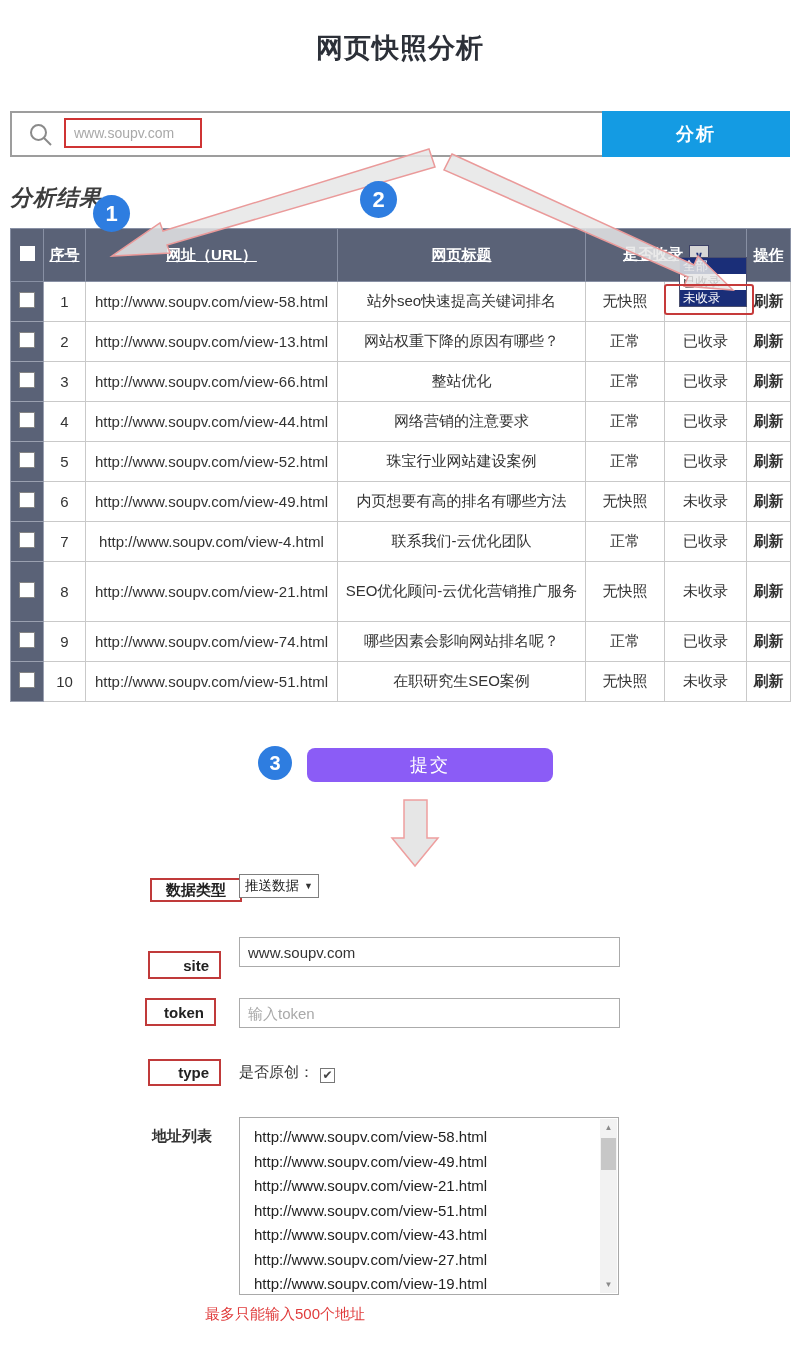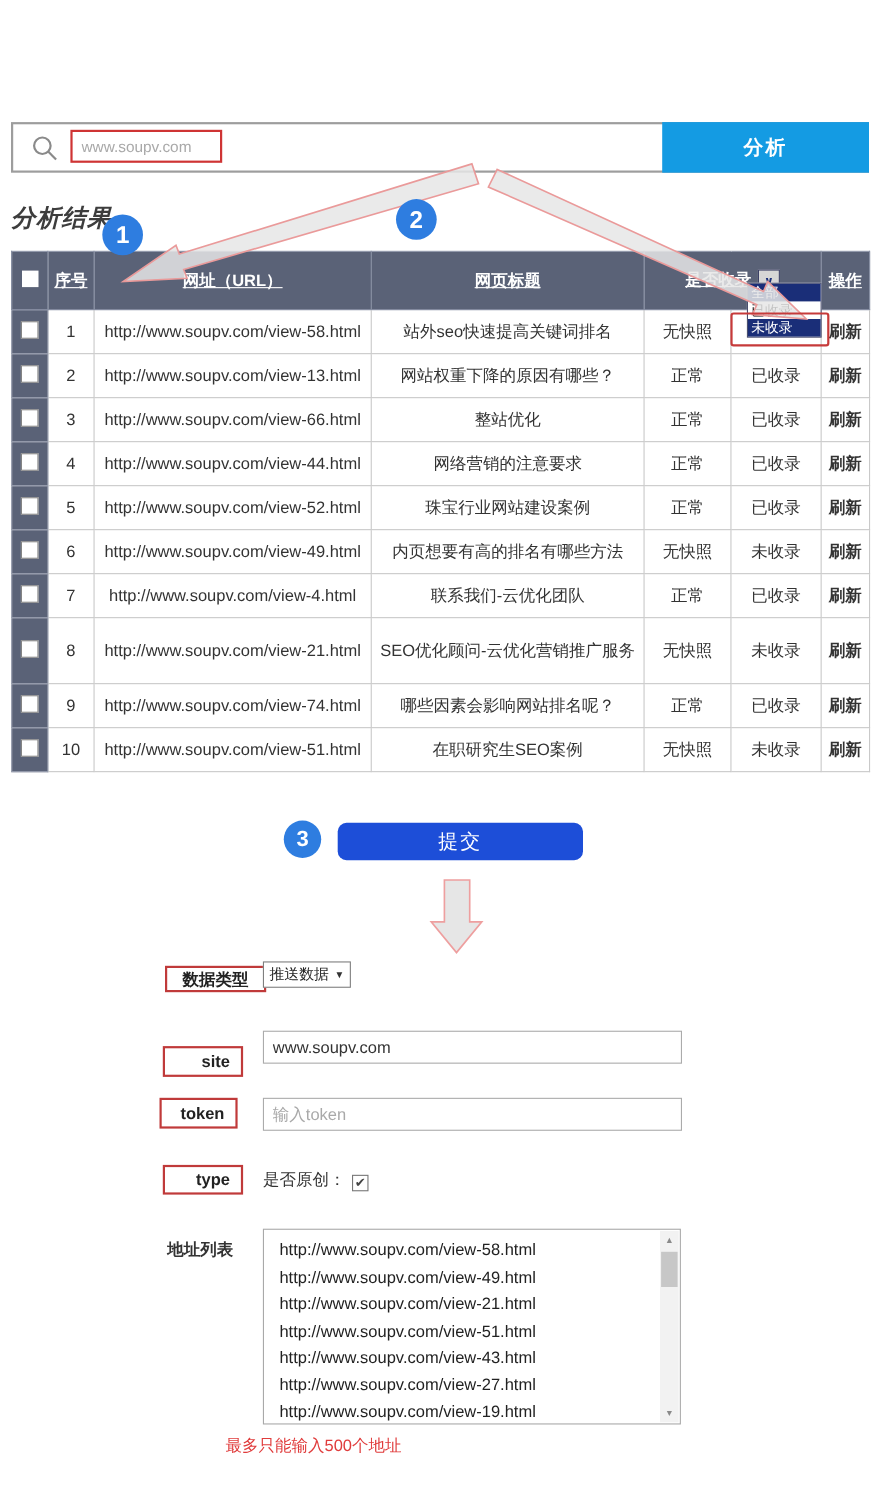--- a/index.html
+++ b/index.html
@@ -55,22 +55,22 @@
   .annot-box-option{position:absolute;left:664px;top:284px;width:86px;height:27px;
     border:2px solid #c63a3a;border-radius:3px;z-index:7;pointer-events:none;}
   .step-circle{position:absolute;border-radius:50%;background:#2e7de0;color:#fff;
     font-weight:bold;display:flex;align-items:center;justify-content:center;z-index:8;}
   .step-1{left:93px;top:195px;width:37px;height:37px;font-size:22px;}
   .step-2{left:360px;top:181px;width:37px;height:37px;font-size:22px;}
   .step-3{left:258px;top:746px;width:34px;height:34px;font-size:20px;}
   .arrows-svg{position:absolute;left:0;top:0;width:800px;height:900px;z-index:6;pointer-events:none;}
 
   
-  .submit-btn{position:absolute;left:307px;top:748px;width:223px;height:34px;
-    background:#1d4ed8;border:none;border-radius:8px;color:#fff;font-size:18px;
+  .submit-btn{position:absolute;left:307px;top:748px;width:246px;height:34px;
+    background:#8b5cf6;border:none;border-radius:8px;color:#fff;font-size:18px;
     display:flex;align-items:center;justify-content:center;cursor:pointer;letter-spacing:2px;z-index:2;}
 
   
   .red-label{position:absolute;border:2px solid #c03a3a;box-sizing:border-box;
     display:flex;align-items:center;font-weight:bold;font-size:15px;color:#222;}
   .lbl-center{justify-content:center;}
   .lbl-right{justify-content:flex-end;padding-right:10px;}
   .dt-label{left:150px;top:878px;width:92px;height:24px;}
   .site-label{left:148px;top:938px;width:73px;height:28px;margin-top:13px;}
   .token-label{left:145px;top:998px;width:71px;height:28px;}
@@ -105,20 +105,21 @@
   .sb-down{bottom:0;}
   .sb-thumb{position:absolute;left:1px;right:1px;top:19px;height:32px;background:#c7c7c7;cursor:grab;}
 
   .limit-hint{position:absolute;left:205px;top:1305px;font-size:15px;color:#e03c3c;}
 </style>
 </head>
 <body>
 
 <div class="page">
 
+  <div class="page-title">网页快照分析</div>
 
   <div class="searchbar">
     <svg class="search-icon" viewBox="0 0 26 26">
       <circle cx="10.5" cy="10.5" r="7.5" fill="none" stroke="#8a8a8a" stroke-width="2"></circle>
       <line x1="16" y1="16" x2="23" y2="23" stroke="#8a8a8a" stroke-width="2"></line>
     </svg>
     <input class="search-input" type="text" placeholder="www.soupv.com" style="">
     <button class="analyze-btn">分析</button>
   </div>
 

